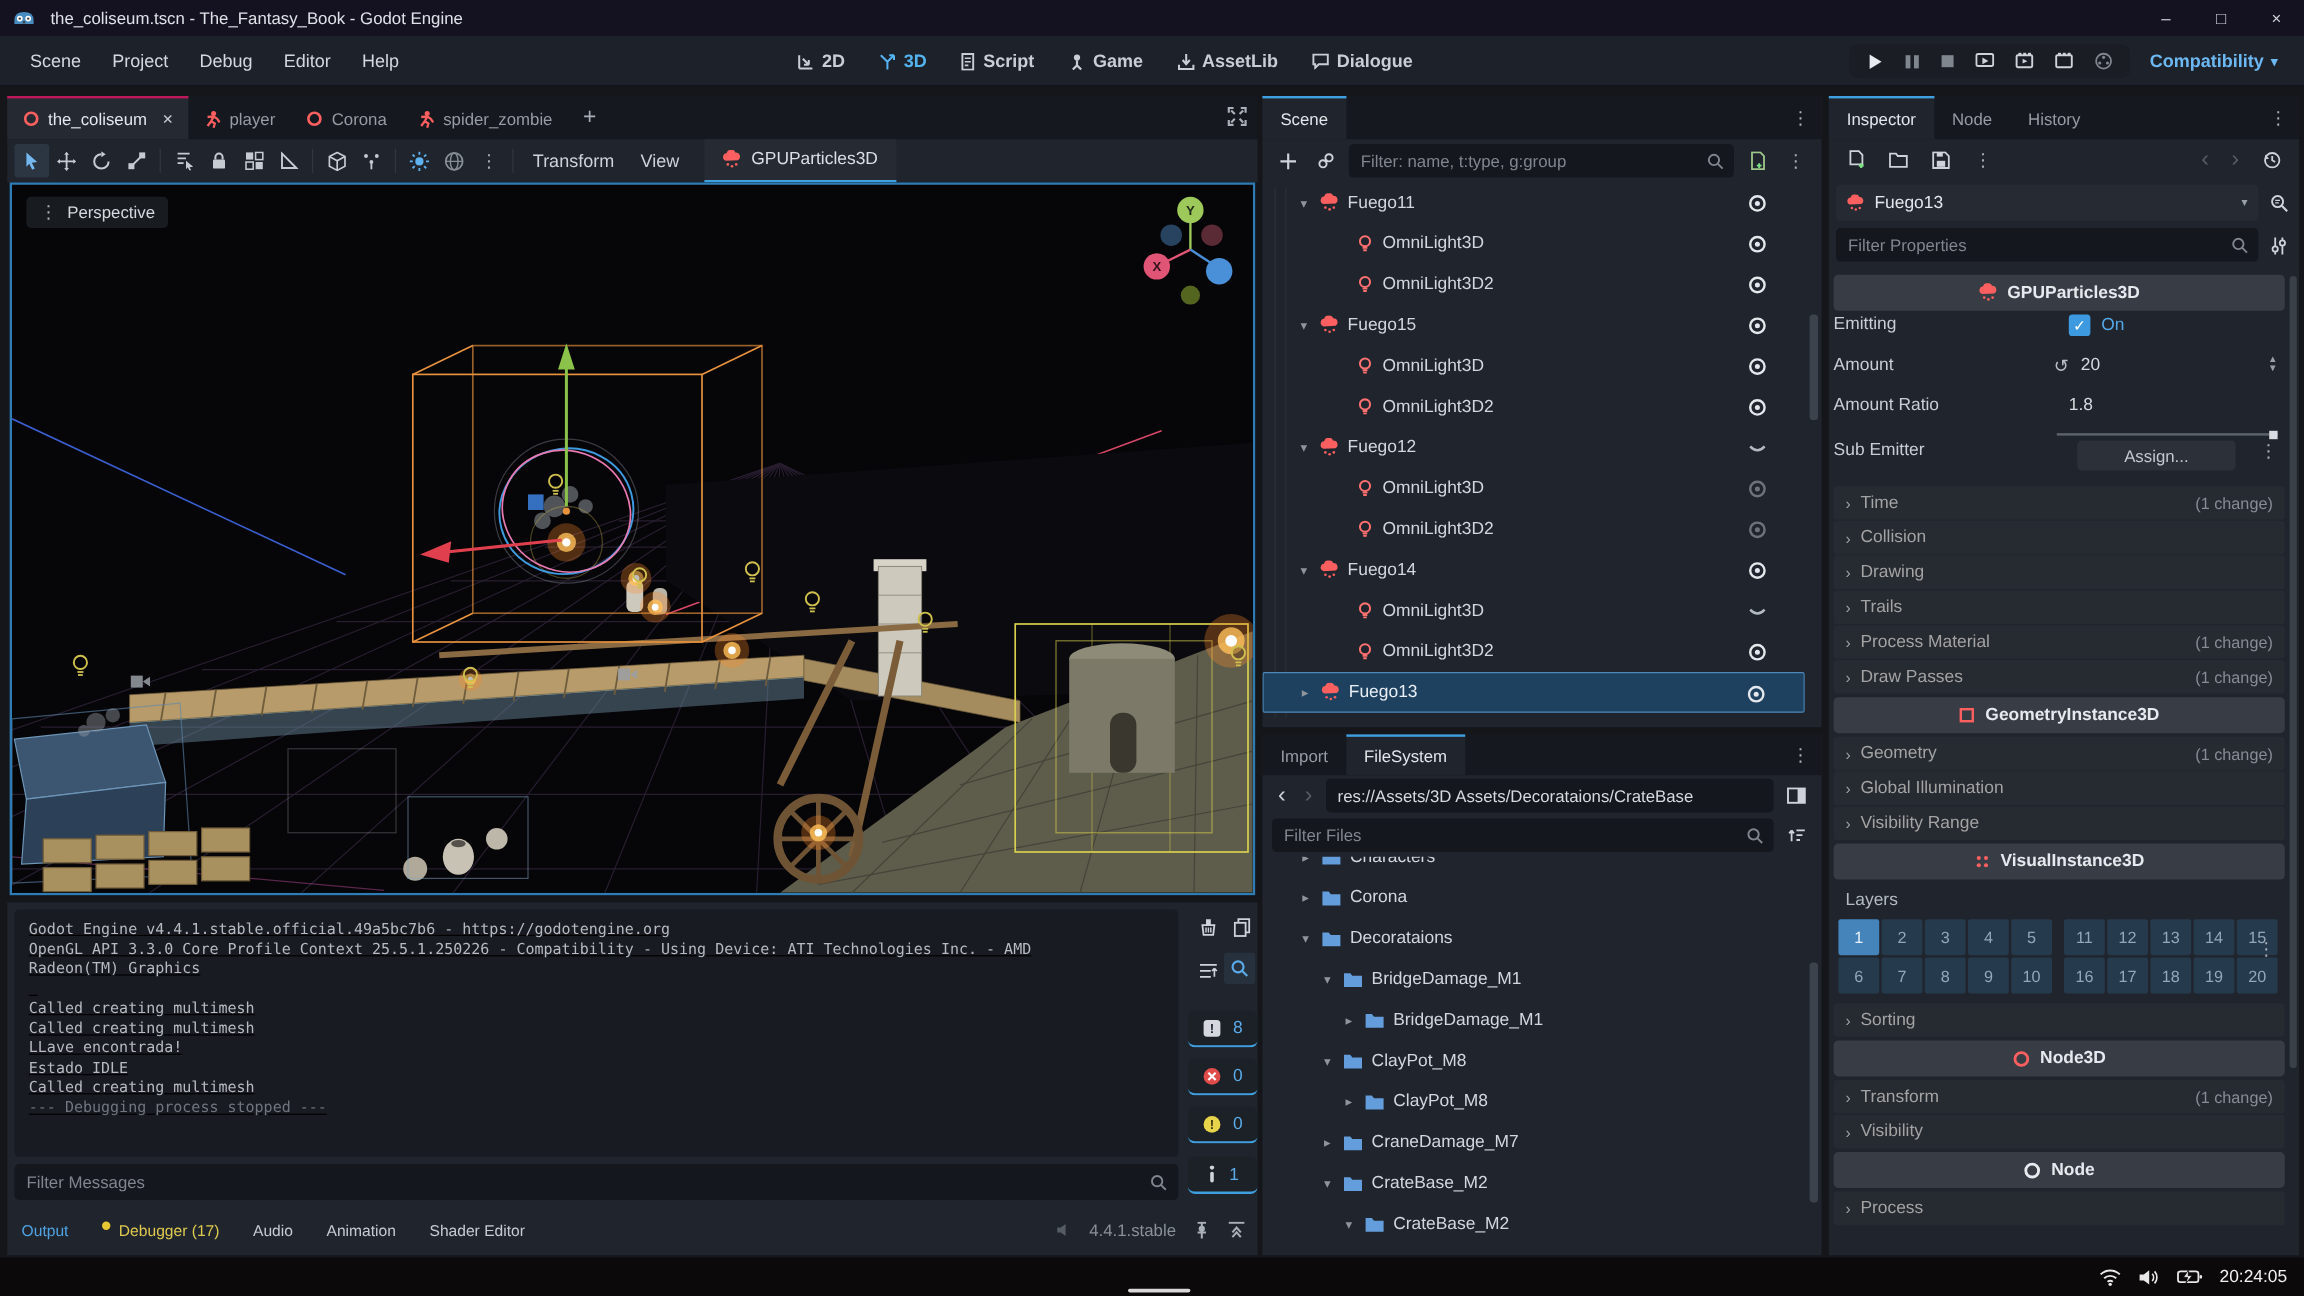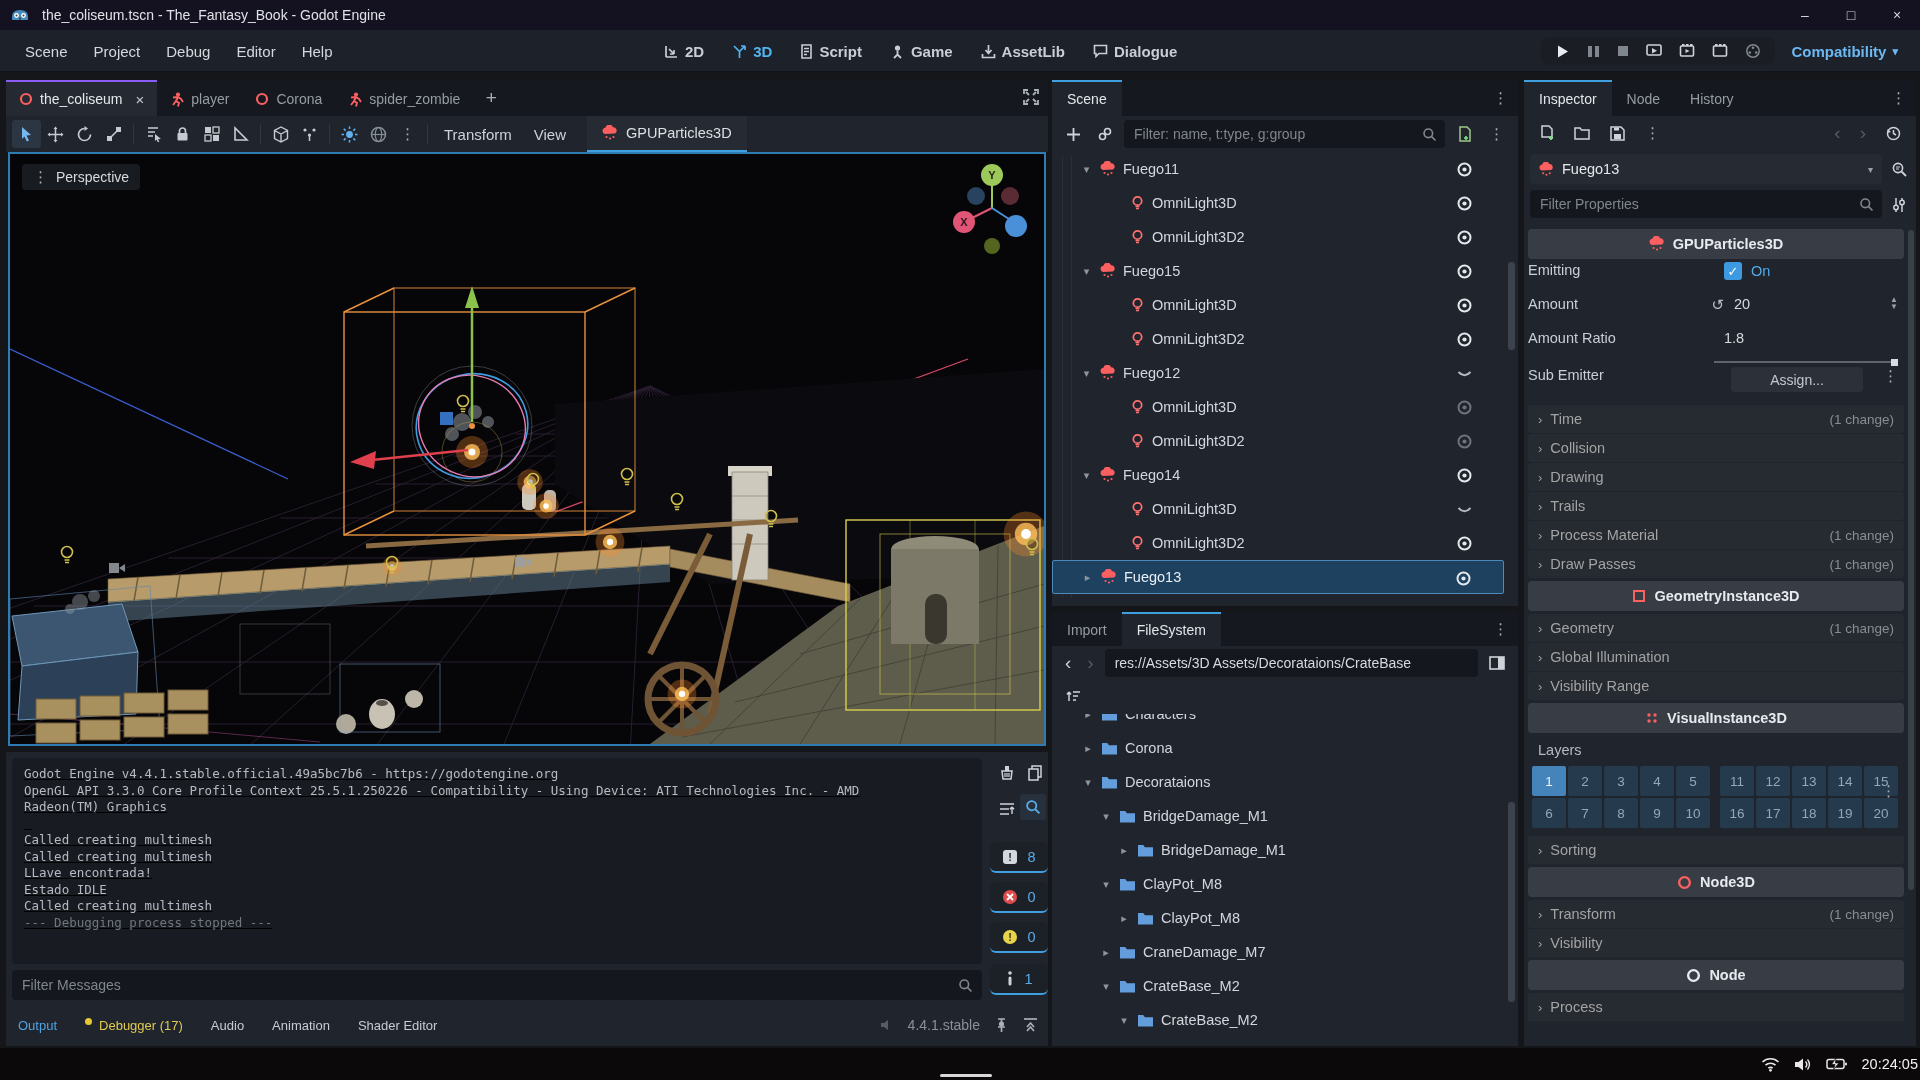--- a/index.html
+++ b/index.html
@@ -35,21 +35,21 @@
   .ptab { height:100%; display:flex; align-items:center; gap:7px; padding:0 15px; font-size:14px; color:#969ca4; border-top:2px solid transparent; }
   .ptab.active { background:#20252d; border-top:2px solid #3f9fdf; color:#e2e6eb; }
   .dots { color:#aab0b8; font-size:15px; padding:0 6px; }
   .field { background:#14171d; border-radius:4px; height:28px; display:flex; align-items:center; position:relative; }
   .field input { flex:1; color:#cfd3d9; font-size:14px; padding:0 10px; }
   .iconbtn { display:flex; align-items:center; justify-content:center; width:26px; height:26px; border-radius:3px; }
 
   
   #left-tabbar { left:6px; top:80px; width:1042px; height:36px; background:#15181e; display:flex; }
   .stab { display:flex; align-items:center; gap:7px; padding:0 13px; font-size:14px; color:#969ca4; border-top:2px solid transparent; }
-  .stab.active { background:#252a32; border-top:2px solid #8b5cf6; color:#e4e7ec; }
+  .stab.active { background:#252a32; border-top:2px solid #be185d; color:#e4e7ec; }
   .stab .close { color:#c6cbd1; font-size:15px; margin-left:6px; }
   #tab-add { width:36px; display:flex; align-items:center; justify-content:center; color:#a8aeb6; font-size:19px; }
   #distraction-free { position:absolute; right:8px; top:8px; }
 
   
   #vp-toolbar { left:6px; top:116px; width:1042px; height:36px; background:#20252d; display:flex; align-items:center; padding-left:6px; }
   .tbtn { width:29px; height:28px; display:flex; align-items:center; justify-content:center; border-radius:3px; }
   .tbtn.active { background:#2c3542; }
   .tsep { width:1px; height:20px; background:#32363e; margin:0 5px; }
   .tmenu { padding:0 11px; color:#ced2d8; font-size:15px; height:100%; display:flex; align-items:center; }
@@ -129,21 +129,21 @@
   .sttab { font-size:13px; color:#c6cbd1; display:flex; align-items:flex-start; gap:7px; }
   .sttab.blue { color:#4fa3e3; }
   .sttab.yellow { color:#dfc94f; }
   .sttab .dot { width:7px; height:7px; border-radius:50%; background:#e8c832; }
   #status-right { position:absolute; right:10px; top:252px; height:42px; display:flex; align-items:center; gap:15px; }
   #version { color:#8a9098; font-size:14px; }
 
   
   #taskbar { left:0; top:1048px; width:1920px; height:32px; background:#0b0909; }
   #task-indicator { position:absolute; left:940px; top:26px; width:52px; height:3px; border-radius:2px; background:#d8d8d8; }
-  #tray { position:absolute; right:2px; top:0; height:32px; display:flex; align-items:center; gap:14px;text-align:center; }
+  #tray { position:absolute; right:14px; top:0; height:32px; display:flex; align-items:center; gap:14px;text-align:center; }
   #clock { color:#f2f2f2; font-size:14.5px; }
 </style>
 </head>
 <body>
 
 <div id="app">
 
   <div id="titlebar" class="abs">
     <svg width="20" height="20" viewBox="0 0 20 20" style="margin-left:10px">
       <path d="M2 12 Q2 5 10 5 Q18 5 18 12 L18 15 L2 15 Z" fill="#478cbf"></path>
@@ -877,20 +877,27 @@
       <span class="navarrow dim">›</span>
       <div id="fs-path">res://Assets/3D Assets/Decorataions/CrateBase</div>
       <div class="iconbtn">
           <svg width="16" height="14" viewBox="0 0 16 14">
             <rect x="1" y="1" width="14" height="12" fill="none" stroke="#cfd3d9" stroke-width="1.6"></rect>
             <rect x="9" y="1" width="6" height="12" fill="#cfd3d9"></rect>
           </svg>
         </div>
     </div>
     <div id="fs-filter-row">
+      <div class="field" style="flex:1">
+        <input placeholder="Filter Files" style="">
+        <svg style="margin-right:8px" width="15" height="15" viewBox="0 0 15 15">
+            <circle cx="6.3" cy="6.3" r="4.3" fill="none" stroke="#80868e" stroke-width="1.6"></circle>
+            <line x1="9.6" y1="9.6" x2="13.5" y2="13.5" stroke="#80868e" stroke-width="1.6"></line>
+          </svg>
+      </div>
       <div class="iconbtn">
           <svg width="16" height="15" viewBox="0 0 16 15">
             <path d="M4 3 V12 M4 3 L2 5.5 M4 3 L6 5.5" stroke="#cfd3d9" stroke-width="1.5" fill="none"></path>
             <path d="M8 3 H15 M8 7 H13 M8 11 H11" stroke="#cfd3d9" stroke-width="1.5"></path>
           </svg>
         </div>
     </div>
     <div id="fs-tree">
         <div class="frow" style="padding-left: 30px; margin-top: -17px;">
           <span class="chev">▸</span>

